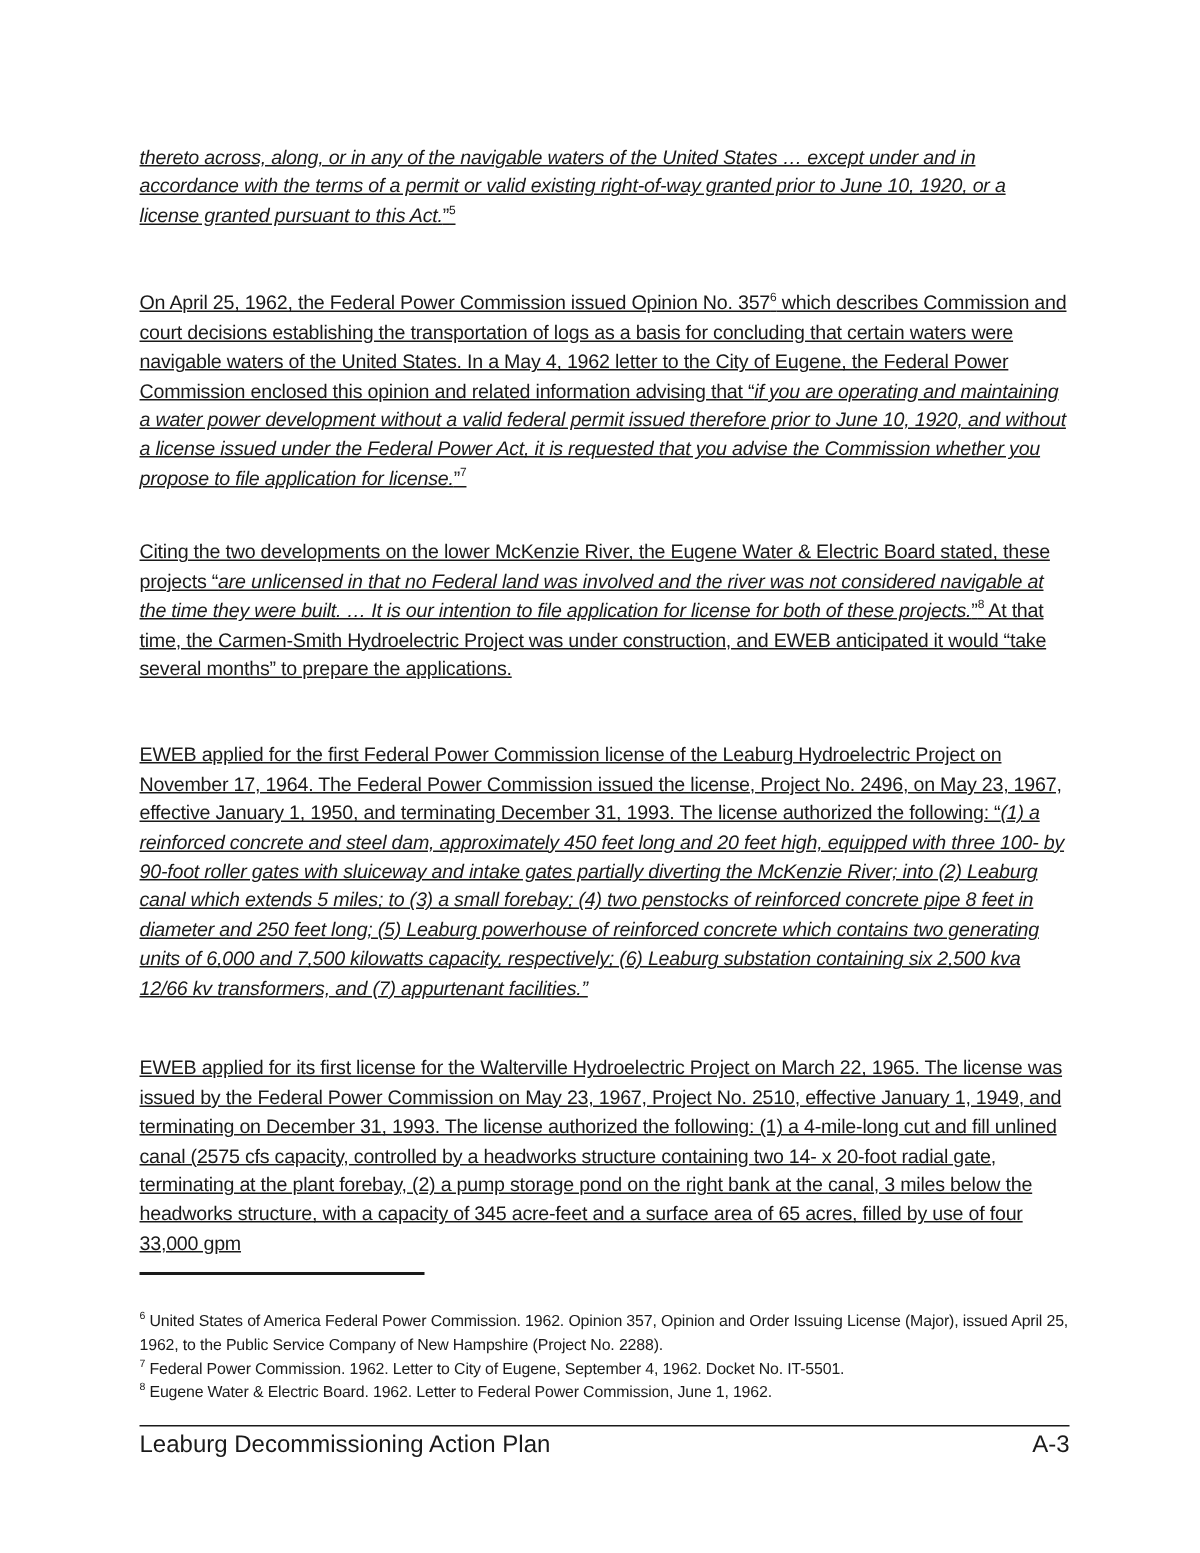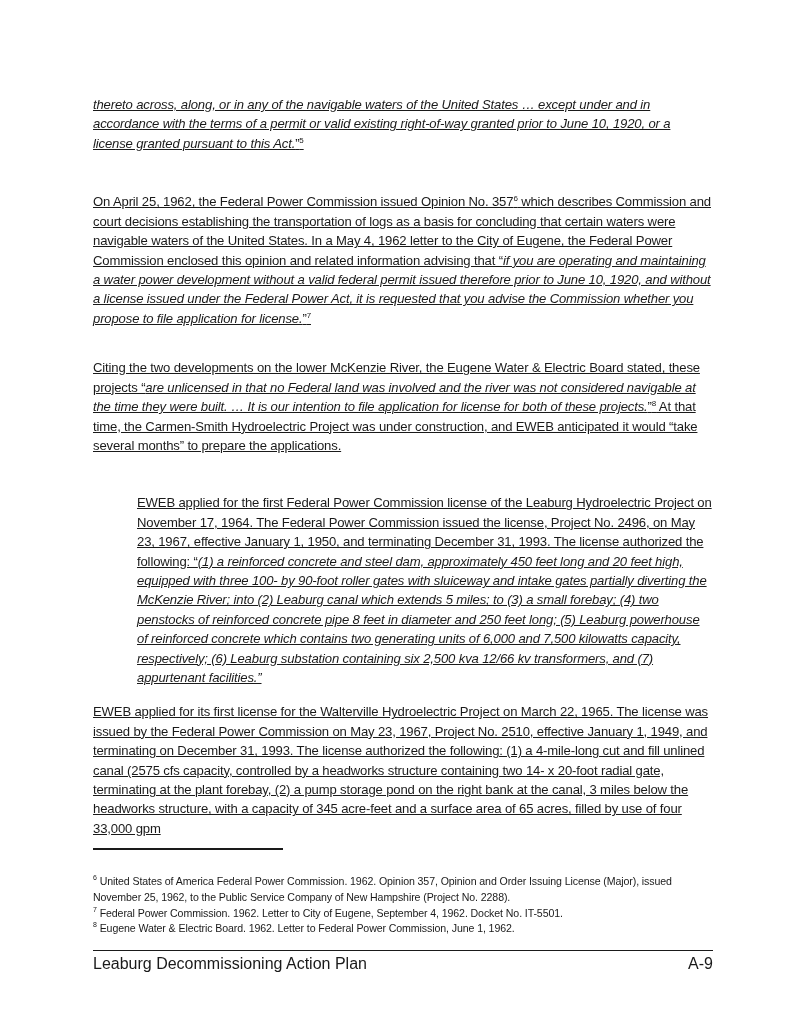--- a/index.html
+++ b/index.html
@@ -4,21 +4,21 @@
   <style>
     html, body { margin: 0; padding: 0; background: #ffffff; }
     body { width: 800px; height: 1035px; position: relative; overflow: hidden;
            font-family: "Liberation Sans", sans-serif; color: #1a1a1a; }
     .page { position: absolute; left: 93px; top: 95px; width: 620px; }
     .para { font-size: 13.1px; line-height: 19.4px; margin: 0; letter-spacing: -0.15px; }
     .para + .para { margin-top: 19.4px; text-decoration: underline; }
     .p1 { position: absolute; top: 0; text-decoration: underline; }
     .p2 { position: absolute; top: 78px; }
     .p3 { position: absolute; top: 244px; }
-    .p4 { position: absolute; top: 379px; margin-left: 44px; }
+    .p4 { position: absolute; top: 379px; }
     .p5 { position: absolute; top: 588px; }
     .para em { font-style: italic; }
     sup { font-size: 8px; vertical-align: super; line-height: 0; }
     .fn-rule { position: absolute; left: 93px; top: 848px; width: 190px; height: 1.5px; background: #1a1a1a; }
     .footnotes { position: absolute; left: 93px; top: 874px; width: 620px; font-size: 10.6px; line-height: 15.8px; letter-spacing: -0.1px; }
     .footnotes p { margin: 0; }
     .footnotes sup { font-size: 7px; }
     .footer-rule { position: absolute; left: 93px; top: 950px; width: 620px; height: 1px; background: #1a1a1a; }
     .footer { position: absolute; left: 93px; top: 955px; width: 620px; font-size: 16px; line-height: 17px; }
     .footer-row { display: flex; justify-content: space-between; }
@@ -34,25 +34,25 @@
   <p class="para p3"><span>Citing the two developments on the lower McKenzie River, the Eugene Water &amp; Electric Board stated, these projects “</span><em>are unlicensed in that no Federal land was involved and the river was not considered navigable at the time they were built.  … It is our intention to file application for license for both of these projects.</em><span>”</span><sup>8</sup><span>  At that time, the Carmen-Smith Hydroelectric Project was under construction, and EWEB anticipated it would “take several months” to prepare the applications.</span></p>
 
   <p class="para p4"><span>EWEB applied for the first Federal Power Commission license of the Leaburg Hydroelectric Project on November 17, 1964.  The Federal Power Commission issued the license, Project No. 2496, on May 23, 1967, effective January 1, 1950, and terminating December 31, 1993.  The license authorized the following: “</span><em>(1) a reinforced concrete and steel dam, approximately 450 feet long and 20 feet high, equipped with three 100- by 90-foot roller gates with sluiceway and intake gates partially diverting the McKenzie River; into (2) Leaburg canal which extends 5 miles; to (3) a small forebay; (4) two penstocks of reinforced concrete pipe 8 feet in diameter and 250 feet long; (5) Leaburg powerhouse of reinforced concrete which contains two generating units of 6,000 and 7,500 kilowatts capacity, respectively; (6) Leaburg substation containing six 2,500 kva 12/66 kv transformers, and (7) appurtenant facilities.”</em></p>
 
   <p class="para p5">EWEB applied for its first license for the Walterville Hydroelectric Project on March 22, 1965. The license was issued by the Federal Power Commission on May 23, 1967, Project No. 2510, effective January 1, 1949, and terminating on December 31, 1993.  The license authorized the following:  (1) a 4-mile-long cut and fill unlined canal (2575 cfs capacity, controlled by a headworks structure containing two 14- x 20-foot radial gate, terminating at the plant forebay, (2) a pump storage pond on the right bank at the canal, 3 miles below the headworks structure, with a capacity of 345 acre-feet and a surface area of 65 acres, filled by use of four 33,000 gpm</p>
 </div>
 
 <div class="fn-rule"></div>
 
 <div class="footnotes">
-  <p><sup>6</sup><span> United States of America Federal Power Commission.  1962.  Opinion 357, Opinion and Order Issuing License (Major), issued November 25, 1962, to the Public Service Company of New Hampshire (Project No. 2288).</span></p>
+  <p><sup>6</sup><span> United States of America Federal Power Commission.  1962.  Opinion 357, Opinion and Order Issuing License (Major), issued April 25, 1962, to the Public Service Company of New Hampshire (Project No. 2288).</span></p>
   <p><sup>7</sup><span> Federal Power Commission.  1962.  Letter to City of Eugene, September 4, 1962.  Docket No. IT-5501.</span></p>
   <p><sup>8</sup><span> Eugene Water &amp; Electric Board.  1962.  Letter to Federal Power Commission, June 1, 1962.</span></p>
 </div>
 
 <div class="footer-rule"></div>
 
 <div class="footer">
   <div class="footer-row">
     <span>Leaburg Decommissioning Action Plan</span>
-    <span>A-9</span>
+    <span>A-3</span>
   </div>
 </div>
 
 </body></html>

